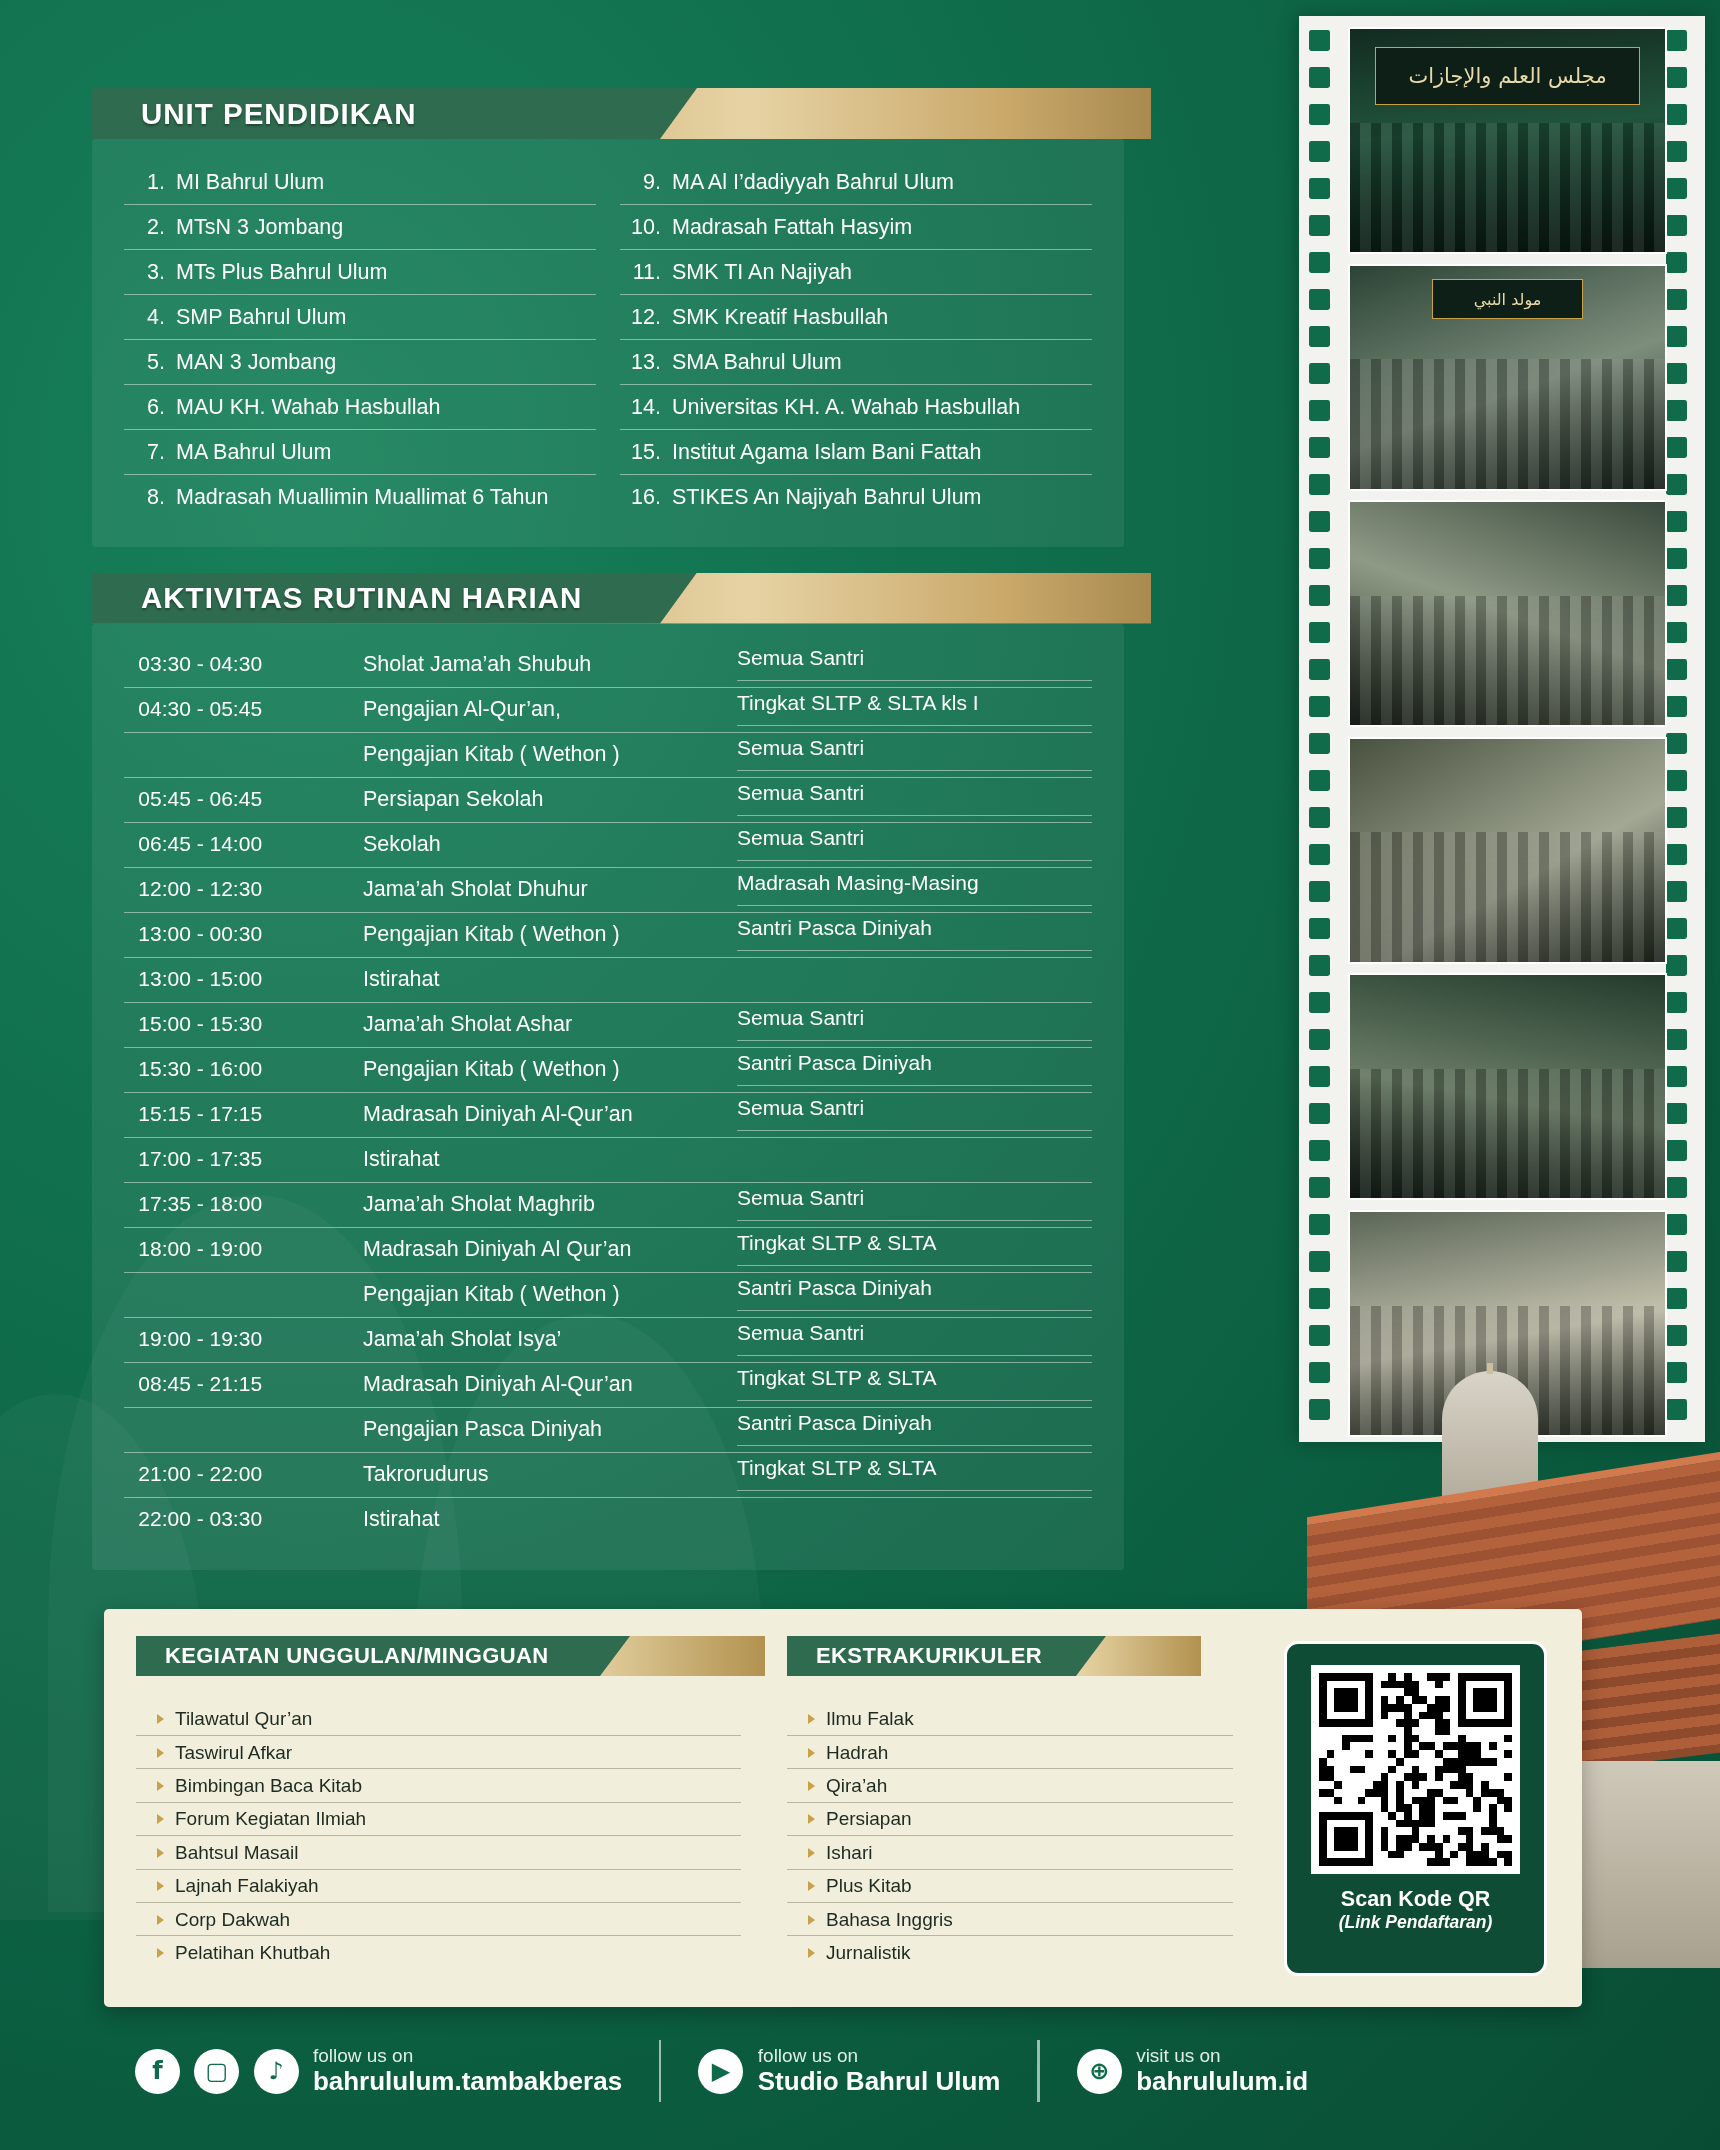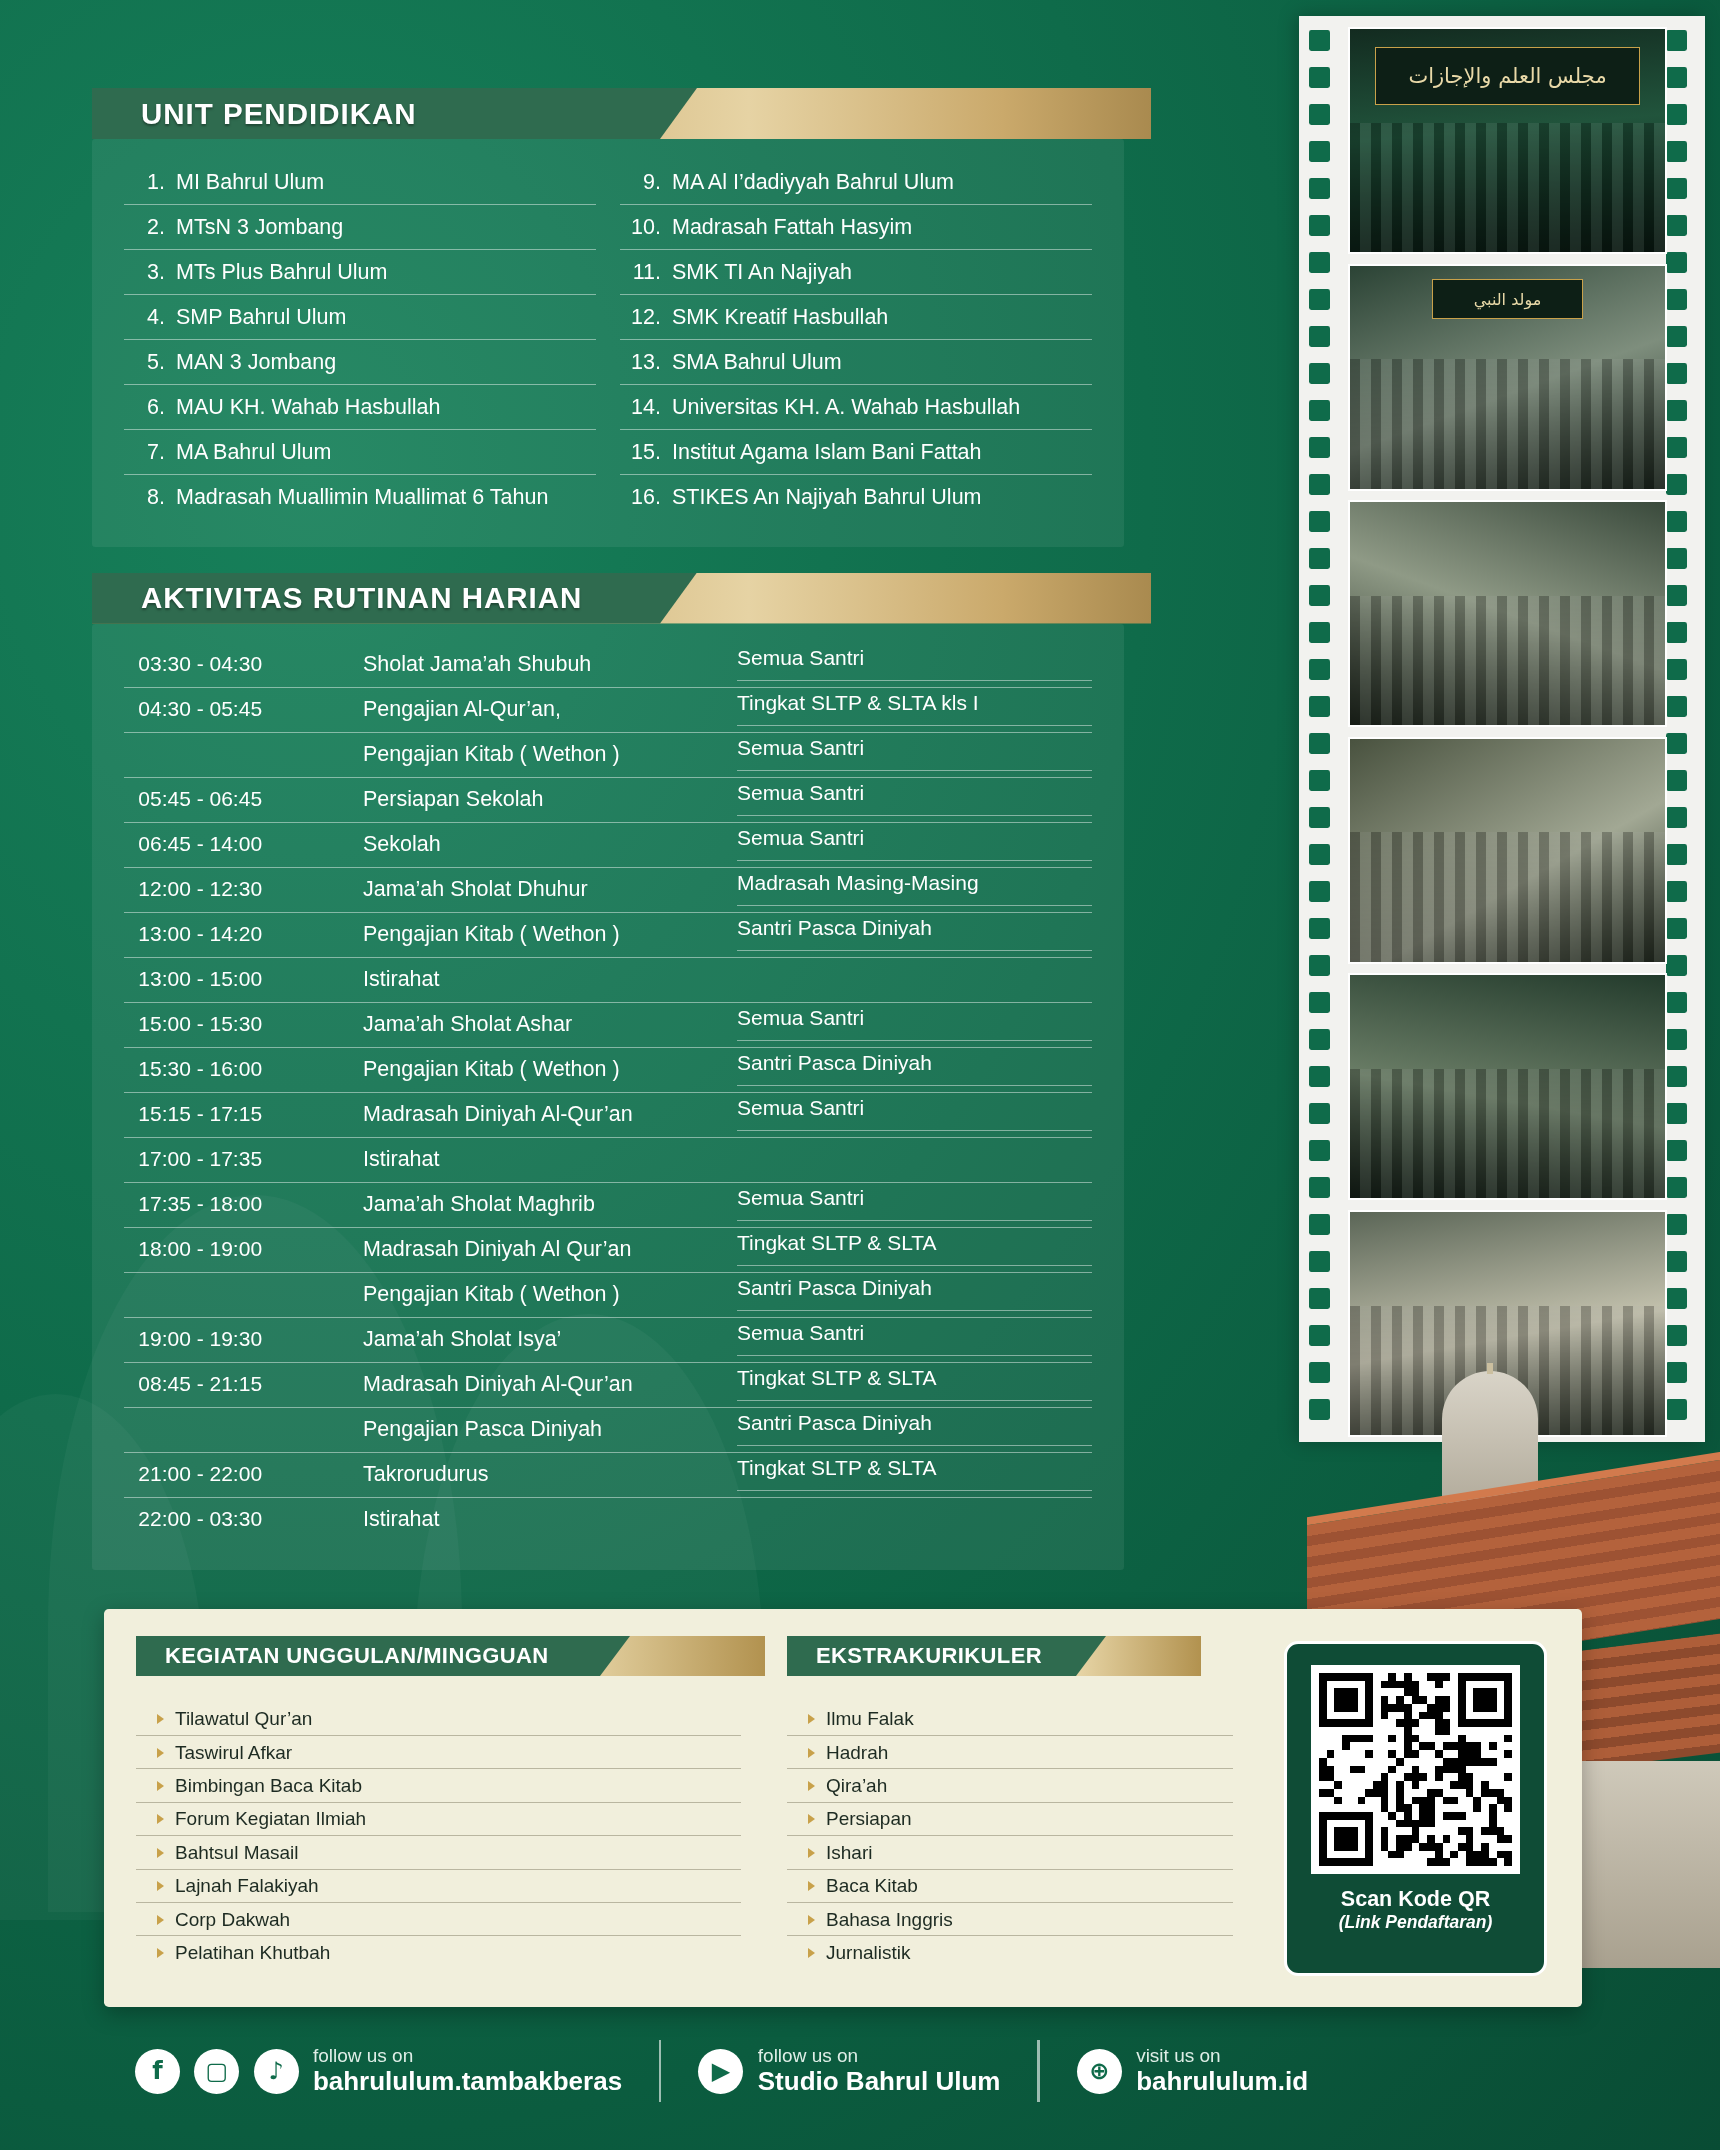--- a/index.html
+++ b/index.html
@@ -492,21 +492,21 @@
             <div class="act-time">06:45 - 14:00</div>
             <div class="act-name">Sekolah</div>
             <div class="act-who">Semua Santri</div>
           </div>
         <div class="act-row">
             <div class="act-time">12:00 - 12:30</div>
             <div class="act-name">Jama’ah Sholat Dhuhur</div>
             <div class="act-who">Madrasah Masing-Masing</div>
           </div>
         <div class="act-row">
-            <div class="act-time">13:00 - 14:20</div>
+            <div class="act-time">13:00 - 00:30</div>
             <div class="act-name">Pengajian Kitab ( Wethon )</div>
             <div class="act-who">Santri Pasca Diniyah</div>
           </div>
         <div class="act-row">
             <div class="act-time">13:00 - 15:00</div>
             <div class="act-name">Istirahat</div>
             <div class="act-who blank"></div>
           </div>
         <div class="act-row">
             <div class="act-time">15:00 - 15:30</div>
@@ -753,21 +753,21 @@
           <div class="bullet-row">
               <span class="dia"></span>
               <span class="txt">Persiapan</span>
             </div>
           <div class="bullet-row">
               <span class="dia"></span>
               <span class="txt">Ishari</span>
             </div>
           <div class="bullet-row">
               <span class="dia"></span>
-              <span class="txt">Baca Kitab</span>
+              <span class="txt">Plus Kitab</span>
             </div>
           <div class="bullet-row">
               <span class="dia"></span>
               <span class="txt">Bahasa Inggris</span>
             </div>
           <div class="bullet-row" style="border-bottom:none">
               <span class="dia"></span>
               <span class="txt">Jurnalistik</span>
             </div>
         </div>

